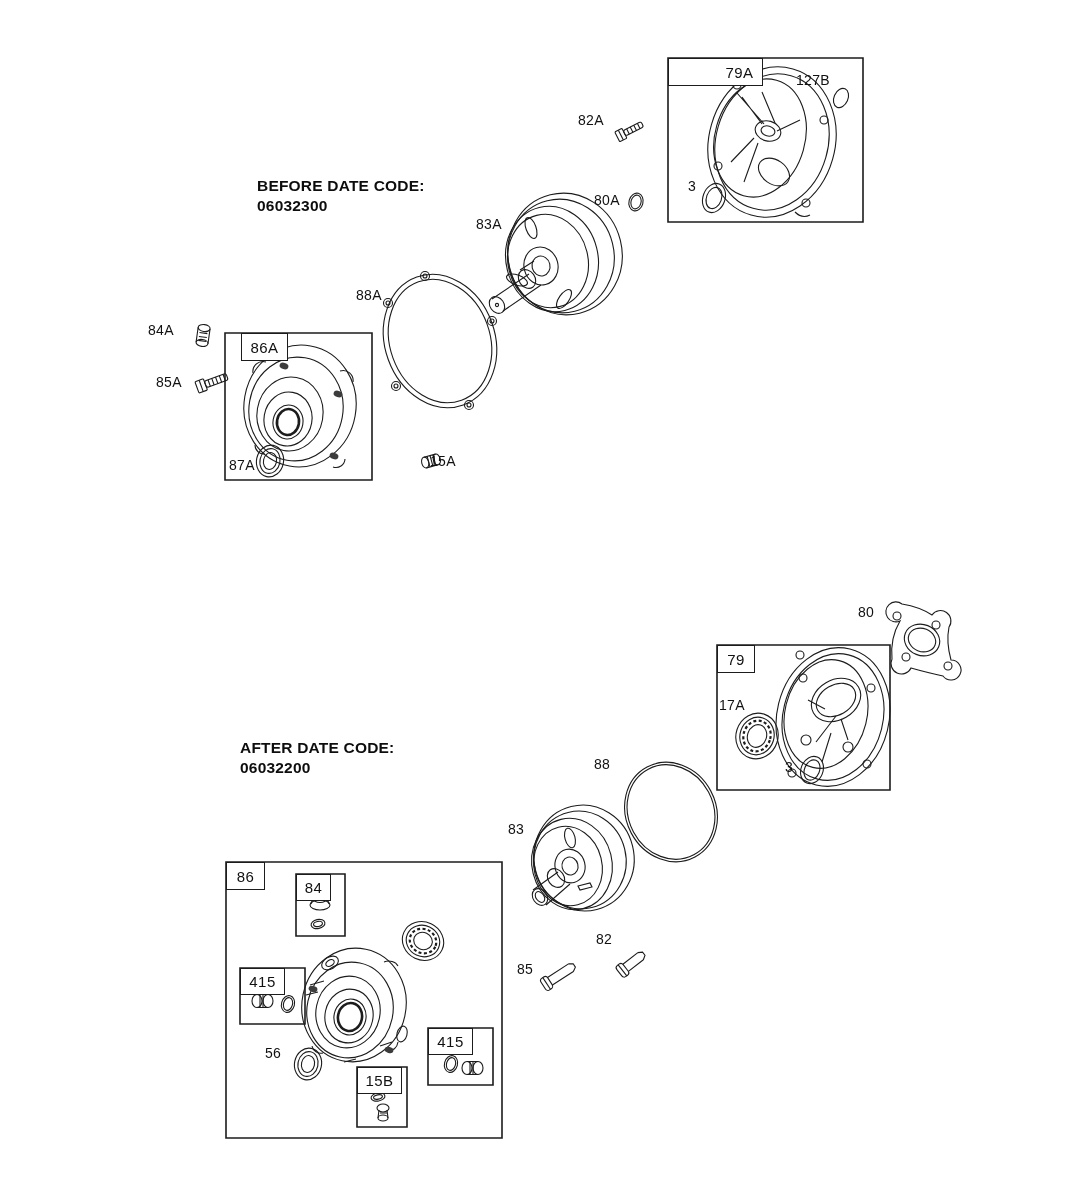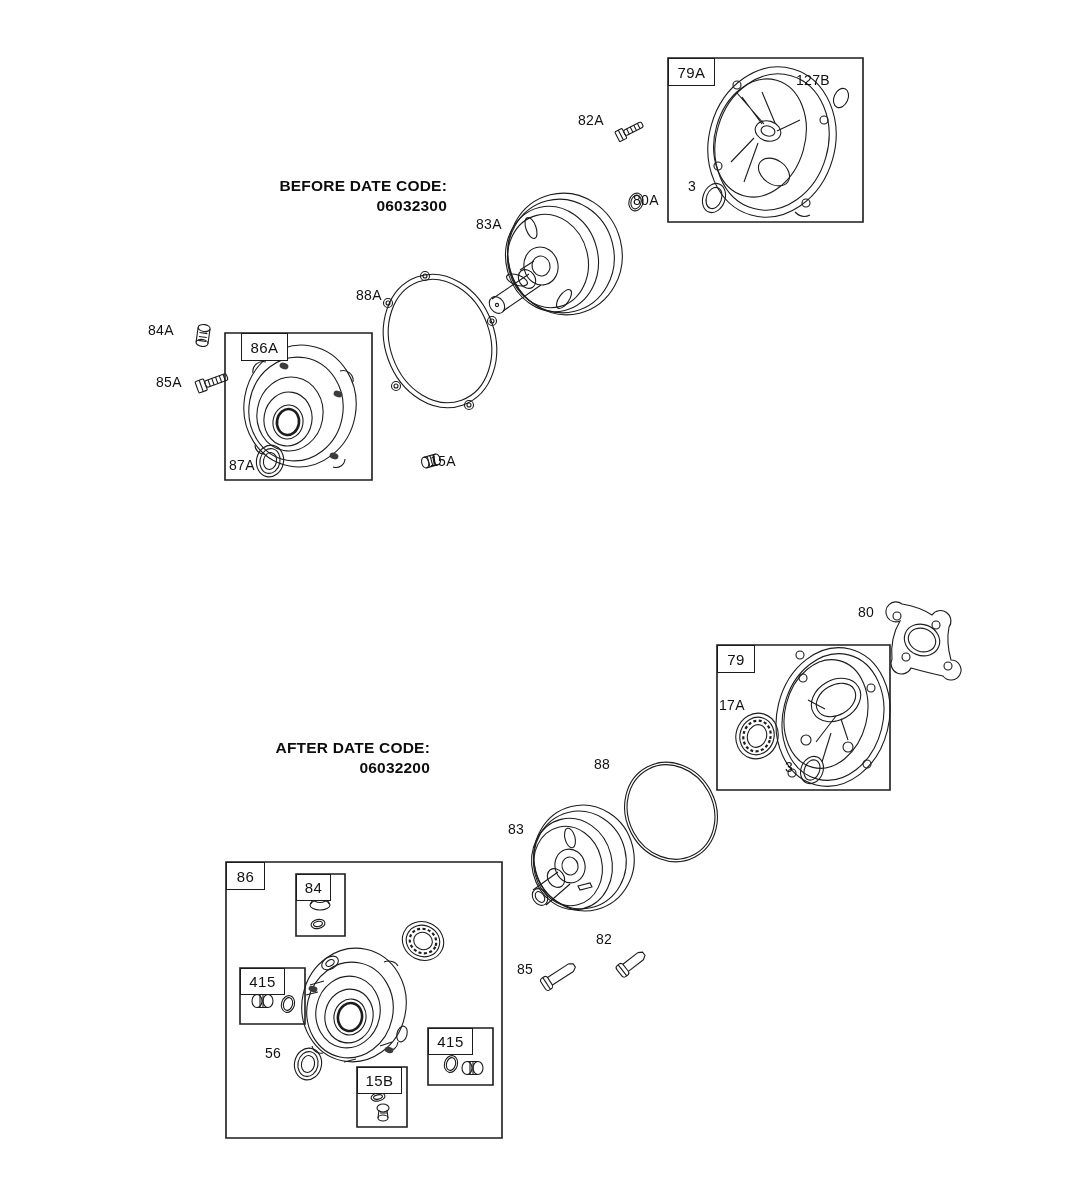--- a/index.html
+++ b/index.html
@@ -15,21 +15,21 @@
   .thick{fill:none;stroke:#1c1c1c;stroke-width:2.6;}
   .balls{fill:none;stroke:#1c1c1c;stroke-width:2.2;stroke-dasharray:3 2.4;}
   .part-label{
     position:absolute;font-size:14px;color:#111;letter-spacing:.3px;white-space:nowrap;
   }
   .part-label.boxed{
     display:flex;align-items:center;justify-content:center;
     border:1.6px solid #1c1c1c;background:#fff;font-size:15px;letter-spacing:.5px;
   }
   .heading{
-    position:absolute;width:190px;text-align:right;font-weight:bold;
+    position:absolute;width:190px;font-weight:bold;
     font-size:15.5px;line-height:19.5px;color:#0d0d0d;letter-spacing:.2px;
   }
 </style>
 </head>
 <body>
 
 <div id="stage">
 
   <svg width="1073" height="1200" viewBox="0 0 1073 1200">
 
@@ -287,25 +287,25 @@
   <div class="heading" style="left:257px;top:176px">
     <div>BEFORE DATE CODE:</div>
     <div>06032300</div>
   </div>
   <div class="heading" style="left:240px;top:738px">
     <div>AFTER DATE CODE:</div>
     <div>06032200</div>
   </div>
 
   <div>
-      <div class="part-label boxed" style="left: 668px; top: 58px; width: 45px; height: 26px;">79A</div>
+      <div class="part-label boxed" style="left: 668px; top: 58px; width: 45px; height: 26px; padding-left: 48px;">79A</div>
       <div class="part-label" style="left: 796px; top: 72px;">127B</div>
       <div class="part-label" style="left: 578px; top: 112px;">82A</div>
       <div class="part-label" style="left: 688px; top: 178px;">3</div>
-      <div class="part-label" style="left: 594px; top: 192px; margin-left: 39px;">80A</div>
+      <div class="part-label" style="left: 594px; top: 192px;">80A</div>
       <div class="part-label" style="left: 476px; top: 216px;">83A</div>
       <div class="part-label" style="left: 356px; top: 287px;">88A</div>
       <div class="part-label" style="left: 148px; top: 322px;">84A</div>
       <div class="part-label" style="left: 156px; top: 374px;">85A</div>
       <div class="part-label boxed" style="left: 225px; top: 333px; width: 45px; height: 26px; margin-left: 16px;">86A</div>
       <div class="part-label" style="left: 229px; top: 457px;">87A</div>
       <div class="part-label" style="left: 387px; top: 453px; margin-left: 43px;">15A</div>
       <div class="part-label" style="left: 858px; top: 604px;">80</div>
       <div class="part-label boxed" style="left: 717px; top: 645px; width: 36px; height: 26px;">79</div>
       <div class="part-label" style="left: 719px; top: 697px;">17A</div>

